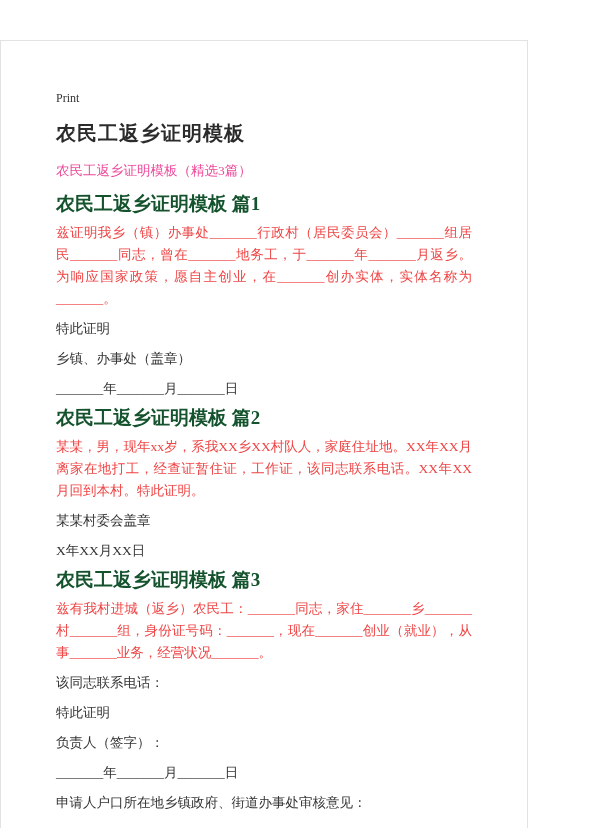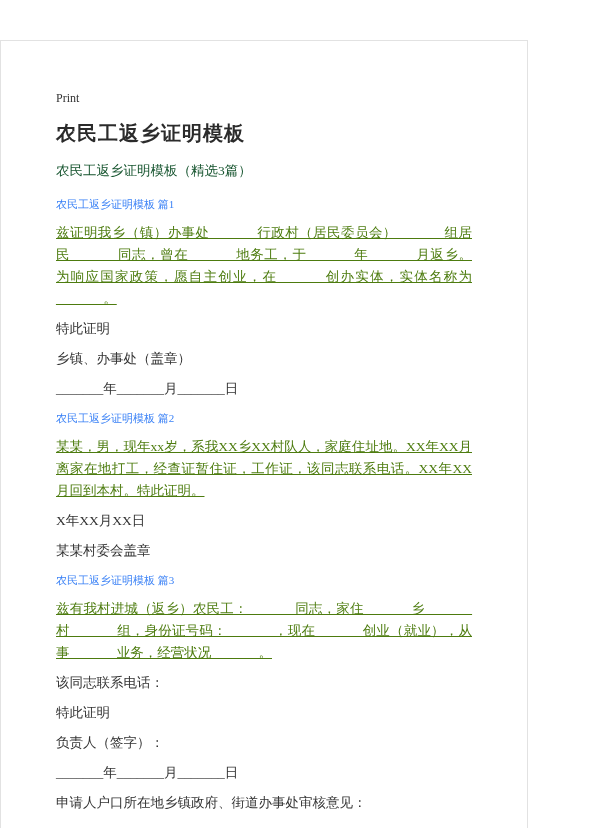--- a/index.html
+++ b/index.html
@@ -34,37 +34,36 @@
     line-height: 24px;
     margin: 0 0 16px 0;
     font-weight: bold;
     color: #2b2b2b;
     letter-spacing: 1px;
   }
   .subtitle {
     font-size: 13.5px;
     line-height: 20px;
     margin: 0 0 13px 0;
-    color: #14532d;
+    color: #ec4899;
   }
   .section-heading {
-    font-size: 11px;
+    font-size: 19px;
     line-height: 20px;
     margin: 0 0 8px 0;
-    font-weight: normal;
-    color: #3b82f6;
+    font-weight: bold;
+    color: #14532d;
   }
   .para {
     font-size: 13.5px;
     line-height: 22px;
     margin: 0 0 8px 0;
     text-align: justify;
     text-justify: inter-ideograph;
-    color: #4d7c0f;
-    text-decoration: underline;
+    color: #ef4444;
   }
   .line {
     font-size: 13.5px;
     line-height: 22px;
     margin: 0 0 8px 0;
     color: #333333;
   }
   section { margin: 0; padding: 0; }
 </style>
 </head>
@@ -82,22 +81,22 @@
     <h2 class="section-heading">农民工返乡证明模板 篇1</h2>
     <p class="para">兹证明我乡（镇）办事处_______行政村（居民委员会）_______组居民_______同志，曾在_______地务工，于_______年_______月返乡。为响应国家政策，愿自主创业，在_______创办实体，实体名称为_______。</p>
     <p class="line">特此证明</p>
     <p class="line">乡镇、办事处（盖章）</p>
     <p class="line">_______年_______月_______日</p>
   </section>
 
   <section>
     <h2 class="section-heading">农民工返乡证明模板 篇2</h2>
     <p class="para">某某，男，现年xx岁，系我XX乡XX村队人，家庭住址地。XX年XX月离家在地打工，经查证暂住证，工作证，该同志联系电话。XX年XX月回到本村。特此证明。</p>
+    <p class="line">某某村委会盖章</p>
     <p class="line">X年XX月XX日</p>
-    <p class="line">某某村委会盖章</p>
   </section>
 
   <section>
     <h2 class="section-heading">农民工返乡证明模板 篇3</h2>
     <p class="para">兹有我村进城（返乡）农民工：_______同志，家住_______乡_______村_______组，身份证号码：_______，现在_______创业（就业），从事_______业务，经营状况_______。</p>
     <p class="line">该同志联系电话：</p>
     <p class="line">特此证明</p>
     <p class="line">负责人（签字）：</p>
     <p class="line">_______年_______月_______日</p>
     <p class="line">申请人户口所在地乡镇政府、街道办事处审核意见：</p>

